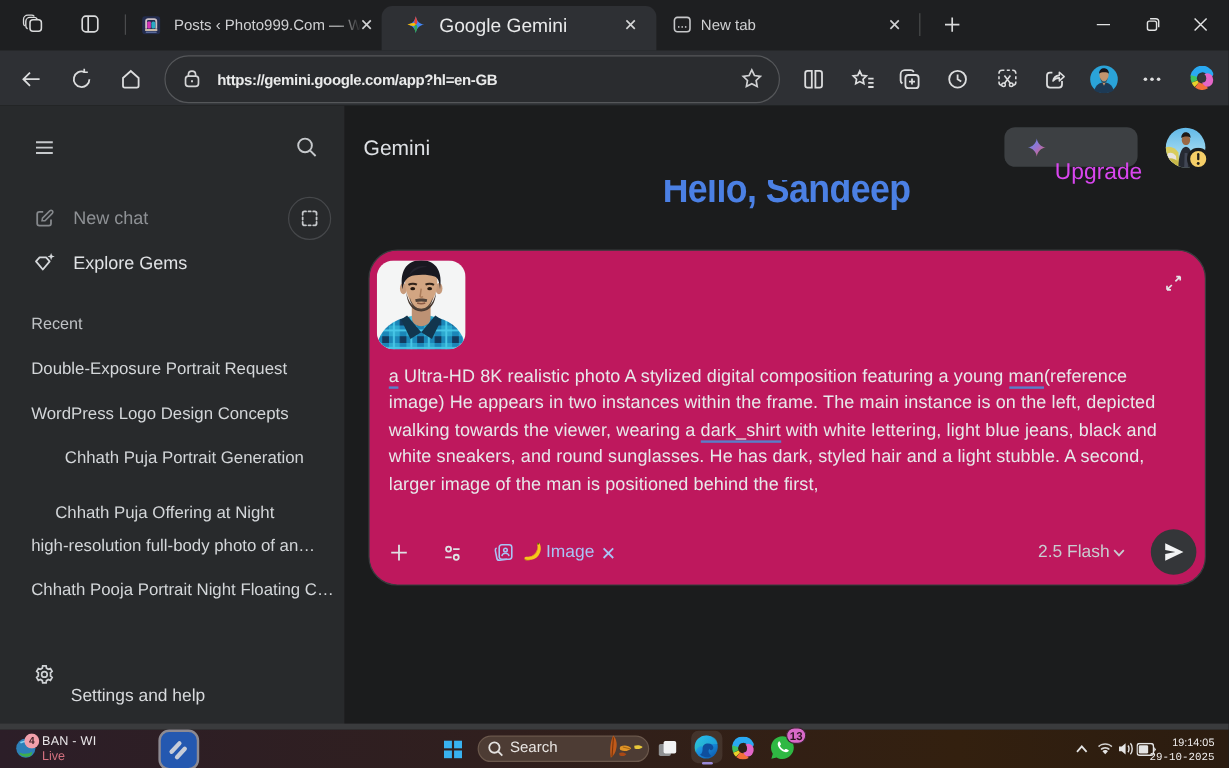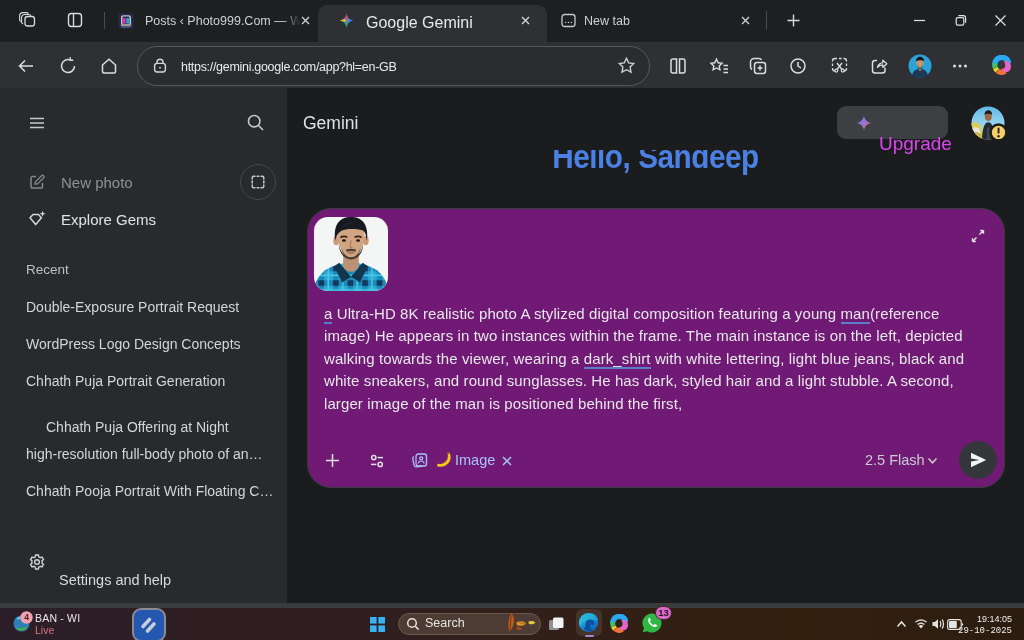--- a/index.html
+++ b/index.html
@@ -15,21 +15,21 @@
   #activetab { position:absolute; left:318px; top:5px; width:229px; height:37px;
     background:#2e3034; border-radius:9px 9px 0 0; }
 
   
   #page { position:absolute; left:0; top:88px; width:1024px; height:518px; background:#1b1c1d; }
   #sidebar { position:absolute; left:0; top:0; width:287px; height:518px; background:#282a2c; }
   .sbitem { position:absolute; left:26px; color:#d3d6d9; font-size:14px; white-space:nowrap; }
 
   
   #card { position:absolute; left:307px; top:120px; width:698px; height:280px;
-    background:#701a75; border:1px solid #393c3e; border-radius:24px; }
+    background:#be185d; border:1px solid #393c3e; border-radius:24px; }
   #ptext { position:absolute; left:16px; top:94px; width:648px; color:#e7e8ea;
     font-size:15px; line-height:22.4px; letter-spacing:0.1px; }
   .u2 { border-bottom:2px solid #5a7ec9; }
 
   
   #taskbar { position:absolute; left:0; top:608px; width:1024px; height:32px;
     background:linear-gradient(90deg,#2c1e28 0%, #301f1e 40%, #33200f 78%, #2b1c10 100%); }
 </style>
 </head>
 <body>
@@ -115,21 +115,21 @@
   </svg>
 
   <div class="abs" style="left:137px;top:46px;width:513px;height:40px;border:1px solid #55575a;
     border-radius:21px;background:#2a2c2f;"></div>
 
   <svg class="abs" style="left:151px;top:57px;" width="18" height="18" viewBox="0 0 18 18" fill="none" stroke="#d4d5d6" stroke-width="1.4">
     <rect x="3.6" y="6.4" width="10.8" height="8.6" rx="2.4"></rect>
     <path d="M6 6.4 V5.2 C6 3.5 7.3 2.2 9 2.2 C10.7 2.2 12 3.5 12 5.2 V6.4"></path>
     <path d="M8.2 10.7 H9.8" stroke-width="1.6"></path>
   </svg>
-  <div class="abs" style="left:181px;top:59.5px;font-size:12.5px;font-weight:normal;color:#e9eaea;letter-spacing:-0.3px;">https://gemini.google.com/app?hl=en-GB</div>
+  <div class="abs" style="left:181px;top:59.5px;font-size:12.5px;font-weight:bold;color:#e9eaea;letter-spacing:-0.3px;">https://gemini.google.com/app?hl=en-GB</div>
 
   <svg class="abs" style="left:617px;top:56px;" width="19" height="19" viewBox="0 0 19 19" fill="none" stroke="#cfd0d2" stroke-width="1.4">
     <path d="M9.5 2.3 L11.7 6.9 L16.7 7.6 L13.1 11.1 L14 16.1 L9.5 13.7 L5 16.1 L5.9 11.1 L2.3 7.6 L7.3 6.9 Z"></path>
   </svg>
 
   <svg class="abs" style="left:668px;top:56px;" width="20" height="20" viewBox="0 0 20 20" fill="none" stroke="#dcddde" stroke-width="1.5">
     <path d="M8.5 3 H5 C3.9 3 3 3.9 3 5 V15 C3 16.1 3.9 17 5 17 H8.5 Z"></path>
     <path d="M11.5 3 H15 C16.1 3 17 3.9 17 5 V15 C17 16.1 16.1 17 15 17 H11.5 Z"></path>
   </svg>
 
@@ -193,43 +193,43 @@
       </svg>
     <svg class="abs" style="left:246px;top:25px;" width="19" height="19" viewBox="0 0 19 19" fill="none" stroke="#c6c9cc" stroke-width="1.6">
       <circle cx="8.2" cy="8.2" r="5.7"></circle>
         <path d="M12.5 12.5 L17 17"></path>
     </svg>
 
     <svg class="abs" style="left:28px;top:85px;" width="18" height="18" viewBox="0 0 18 18" fill="none" stroke="#85888c" stroke-width="1.5">
       <path d="M8 3.5 H4.8 C3.8 3.5 3 4.3 3 5.3 V13.2 C3 14.2 3.8 15 4.8 15 H12.7 C13.7 15 14.5 14.2 14.5 13.2 V10"></path>
       <path d="M7 11 L7.4 8.8 L13.5 2.7 C14.1 2.1 15 2.1 15.6 2.7 C16.2 3.3 16.2 4.2 15.6 4.8 L9.5 10.9 L7 11 Z" stroke-width="1.3"></path>
     </svg>
-    <div class="sbitem" style="left:61px;top:86px;color:#8e9195;font-size:15px;">New photo</div>
+    <div class="sbitem" style="left:61px;top:86px;color:#8e9195;font-size:15px;">New chat</div>
     <div class="abs" style="left:240px;top:76px;width:36px;height:36px;border:1px solid #46484b;border-radius:50%;"></div>
     <svg class="abs" style="left:251px;top:87px;" width="14" height="14" viewBox="0 0 14 14" fill="none" stroke="#c6c9cc" stroke-width="1.5" stroke-linecap="round">
       <path d="M1.2 4 V2.8 C1.2 1.9 1.9 1.2 2.8 1.2 H4"></path>
       <path d="M10 1.2 H11.2 C12.1 1.2 12.8 1.9 12.8 2.8 V4"></path>
       <path d="M12.8 10 V11.2 C12.8 12.1 12.1 12.8 11.2 12.8 H10"></path>
       <path d="M4 12.8 H2.8 C1.9 12.8 1.2 12.1 1.2 11.2 V10"></path>
       <path d="M6.1 1.2 H7.9 M6.1 12.8 H7.9 M1.2 6.1 V7.9 M12.8 6.1 V7.9"></path>
     </svg>
 
     <svg class="abs" style="left:28px;top:122px;" width="19" height="19" viewBox="0 0 19 19" fill="none" stroke="#d5d8db" stroke-width="1.5">
       <path d="M5 4.5 H10.4 L13.4 7.8 L7.7 14.6 L2 7.8 L5 4.5 Z" stroke-linejoin="round"></path>
       <path d="M14.6 0.8 L15.4 3 L17.6 3.8 L15.4 4.6 L14.6 6.8 L13.8 4.6 L11.6 3.8 L13.8 3 Z" fill="#d5d8db" stroke="none"></path>
     </svg>
     <div class="sbitem" style="left:61px;top:123px;color:#e0e2e5;font-size:15px;">Explore Gems</div>
 
     <div class="sbitem" style="top:174px;color:#bfc2c5;font-size:13.5px;">Recent</div>
     <div class="sbitem" style="top:211px;">Double-Exposure Portrait Request</div>
     <div class="sbitem" style="top:248px;">WordPress Logo Design Concepts</div>
-    <div class="sbitem" style="top:285px;">Chhath Puja Portrait Generation</div>
+    <div class="sbitem" style="top:285px;margin-left:28px;">Chhath Puja Portrait Generation</div>
     <div class="sbitem" style="top:331px;margin-left:20px;">Chhath Puja Offering at Night</div>
     <div class="sbitem" style="top:358px;">high-resolution full-body photo of an…</div>
-    <div class="sbitem" style="top:395px;">Chhath Pooja Portrait With Floating C…</div>
+    <div class="sbitem" style="top:395px;">Chhath Pooja Portrait Night Floating C…</div>
 
     <svg class="abs" style="left:28px;top:465px;" width="18" height="18" viewBox="0 0 24 24" fill="none" stroke="#cfd2d5" stroke-width="1.9">
       <circle cx="12" cy="12" r="3.1"></circle>
       <path d="M13.9 2.6 L14.3 5.1 C15 5.4 15.7 5.8 16.3 6.3 L18.7 5.4 L20.6 8.7 L18.7 10.3 C18.8 10.85 18.85 11.4 18.85 12 C18.85 12.6 18.8 13.15 18.7 13.7 L20.6 15.3 L18.7 18.6 L16.3 17.7 C15.7 18.2 15 18.6 14.3 18.9 L13.9 21.4 H10.1 L9.7 18.9 C9 18.6 8.3 18.2 7.7 17.7 L5.3 18.6 L3.4 15.3 L5.3 13.7 C5.2 13.15 5.15 12.6 5.15 12 C5.15 11.4 5.2 10.85 5.3 10.3 L3.4 8.7 L5.3 5.4 L7.7 6.3 C8.3 5.8 9 5.4 9.7 5.1 L10.1 2.6 Z"></path>
     </svg>
     <div class="sbitem" style="left:59px;top:466px;color:#d8dadd;font-size:14.5px;margin-top:18px;">Settings and help</div>
 
     <div class="abs" style="left:303px;top:25px;font-size:17.5px;color:#dee1e5;">Gemini</div>
     <div class="abs" style="left:837px;top:18px;width:111px;height:33px;background:#3d4043;border-radius:9px;"></div>
     <svg class="abs" style="left:856px;top:27px;" width="16" height="16" viewBox="0 0 16 16">

